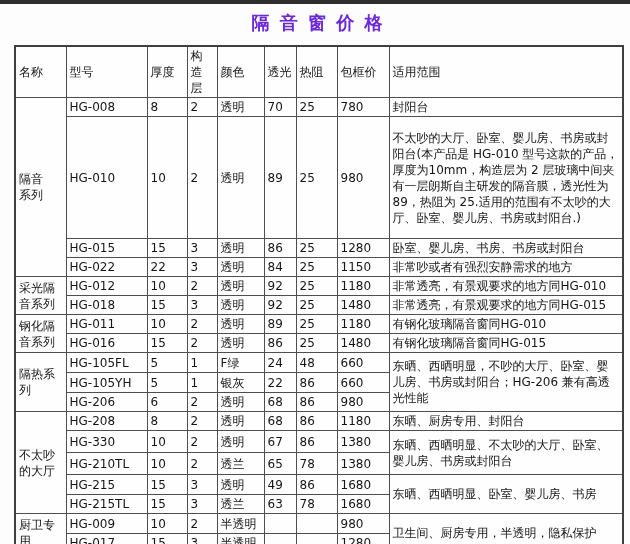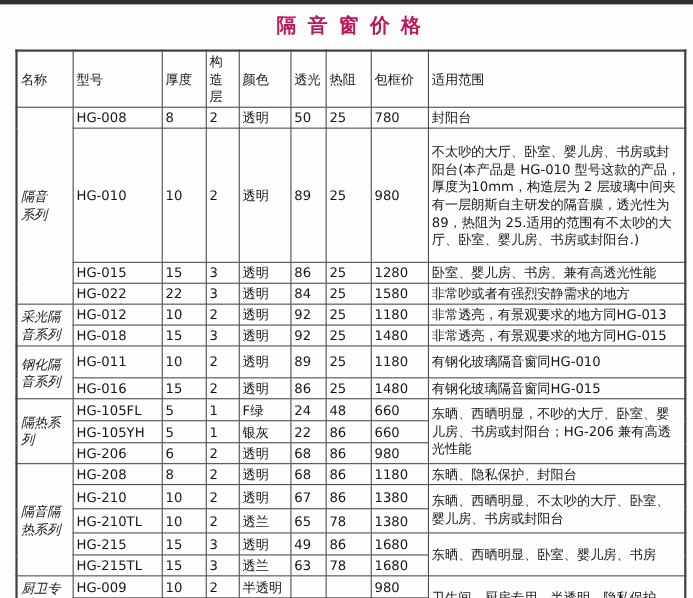--- a/index.html
+++ b/index.html
@@ -18,21 +18,21 @@
     background: #2e2e2e;
   }
   .page-title {
     margin-top: 7px;
     width: 608px;
     margin-left: 14px;
     text-align: center;
     font-size: 18px;
     font-weight: bold;
     letter-spacing: 2px;
-    color: #be185d;
+    color: #6d28d9;
   }
   table.price-table {
     position: absolute;
     left: 14px;
     top: 45px;
     width: 608px;
     border-collapse: collapse;
     table-layout: fixed;
     border: 2px solid #3f3f3f;
     background: #fefefe;
@@ -45,21 +45,20 @@
     text-align: left;
     vertical-align: middle;
     line-height: 16px;
     overflow: hidden;
     word-break: break-word;
   }
   th.h-cell { line-height: 15px; margin-top: 24px; }
   td.cell-name {
     white-space: pre-line;
     line-height: 16px;
-    font-style: italic;
   }
   td.cell-range { line-height: 17px; }
   td.cell-range-big { line-height: 17px; }
 </style>
 </head>
 <body>
 
 <div class="top-bar"></div>
 
 <div class="page-title">隔 音 窗 价 格</div>
@@ -89,21 +88,21 @@
       <th class="h-cell">适用范围</th>
     </tr>
 
     <tr style="height:18px">
       <td class="cell-name" rowspan="4">隔音
 系列</td>
       <td>HG-008</td>
       <td>8</td>
       <td>2</td>
       <td>透明</td>
-      <td>50</td>
+      <td>70</td>
       <td>25</td>
       <td>780</td>
       <td class="cell-range">封阳台</td>
     </tr>
     <tr style="height:122px">
       <td>HG-010</td>
       <td>10</td>
       <td>2</td>
       <td>透明</td>
       <td>89</td>
@@ -112,56 +111,56 @@
       <td class="cell-range-big">不太吵的大厅、卧室、婴儿房、书房或封阳台(本产品是 HG-010 型号这款的产品，厚度为10mm，构造层为 2 层玻璃中间夹有一层朗斯自主研发的隔音膜，透光性为89，热阻为 25.适用的范围有不太吵的大厅、卧室、婴儿房、书房或封阳台.)</td>
     </tr>
     <tr style="height:19px">
       <td>HG-015</td>
       <td>15</td>
       <td>3</td>
       <td>透明</td>
       <td>86</td>
       <td>25</td>
       <td>1280</td>
-      <td class="cell-range">卧室、婴儿房、书房、兼有高透光性能</td>
+      <td class="cell-range">卧室、婴儿房、书房、书房或封阳台</td>
     </tr>
     <tr style="height:19px">
       <td>HG-022</td>
       <td>22</td>
       <td>3</td>
       <td>透明</td>
       <td>84</td>
       <td>25</td>
-      <td>1580</td>
+      <td>1150</td>
       <td class="cell-range">非常吵或者有强烈安静需求的地方</td>
     </tr>
 
     <tr style="height:16px">
       <td class="cell-name" rowspan="2">采光隔音系列</td>
       <td>HG-012</td>
       <td>10</td>
       <td>2</td>
       <td>透明</td>
       <td>92</td>
       <td>25</td>
       <td>1180</td>
-      <td class="cell-range">非常透亮，有景观要求的地方同HG-013</td>
+      <td class="cell-range">非常透亮，有景观要求的地方同HG-010</td>
     </tr>
     <tr style="height:19px">
       <td>HG-018</td>
       <td>15</td>
       <td>3</td>
       <td>透明</td>
       <td>92</td>
       <td>25</td>
       <td>1480</td>
       <td class="cell-range">非常透亮，有景观要求的地方同HG-015</td>
     </tr>
 
-    <tr style="height:29px">
+    <tr style="height:19px">
       <td class="cell-name" rowspan="2">钢化隔音系列</td>
       <td>HG-011</td>
       <td>10</td>
       <td>2</td>
       <td>透明</td>
       <td>89</td>
       <td>25</td>
       <td>1180</td>
       <td class="cell-range">有钢化玻璃隔音窗同HG-010</td>
     </tr>
@@ -200,32 +199,32 @@
       <td>HG-206</td>
       <td>6</td>
       <td>2</td>
       <td>透明</td>
       <td>68</td>
       <td>86</td>
       <td>980</td>
     </tr>
 
     <tr style="height:19px">
-      <td class="cell-name" rowspan="5">隔音隔热系列</td>
+      <td class="cell-name" rowspan="5">不太吵的大厅</td>
       <td>HG-208</td>
       <td>8</td>
       <td>2</td>
       <td>透明</td>
       <td>68</td>
       <td>86</td>
       <td>1180</td>
-      <td class="cell-range">东晒、隐私保护、封阳台</td>
+      <td class="cell-range">东晒、厨房专用、封阳台</td>
     </tr>
     <tr style="height:22px">
-      <td>HG-210</td>
+      <td>HG-330</td>
       <td>10</td>
       <td>2</td>
       <td>透明</td>
       <td>67</td>
       <td>86</td>
       <td>1380</td>
       <td class="cell-range" rowspan="2">东晒、西晒明显、不太吵的大厅、卧室、婴儿房、书房或封阳台</td>
     </tr>
     <tr style="height:22px">
       <td>HG-210TL</td>

